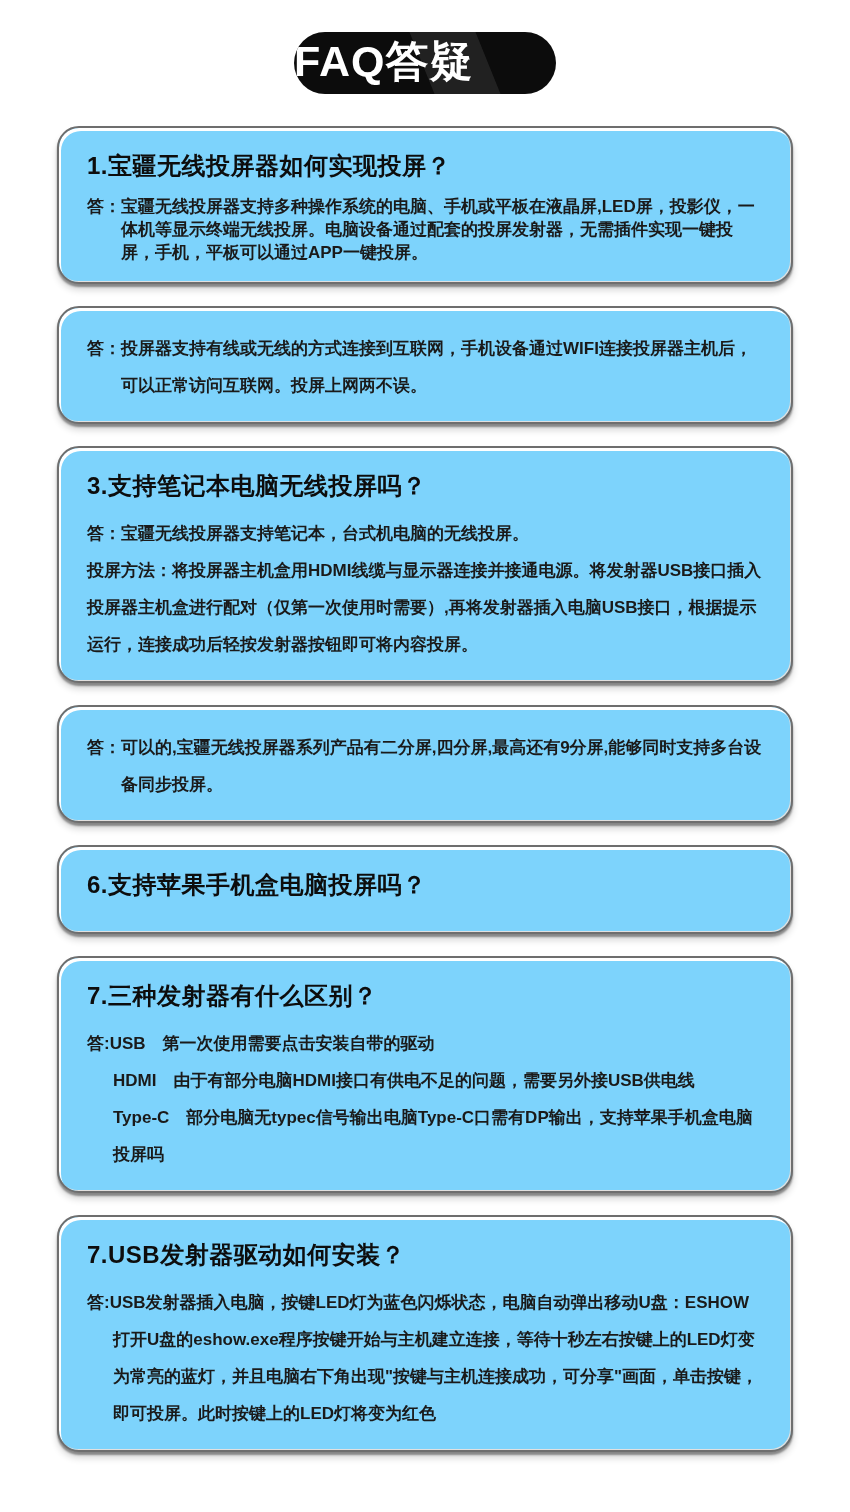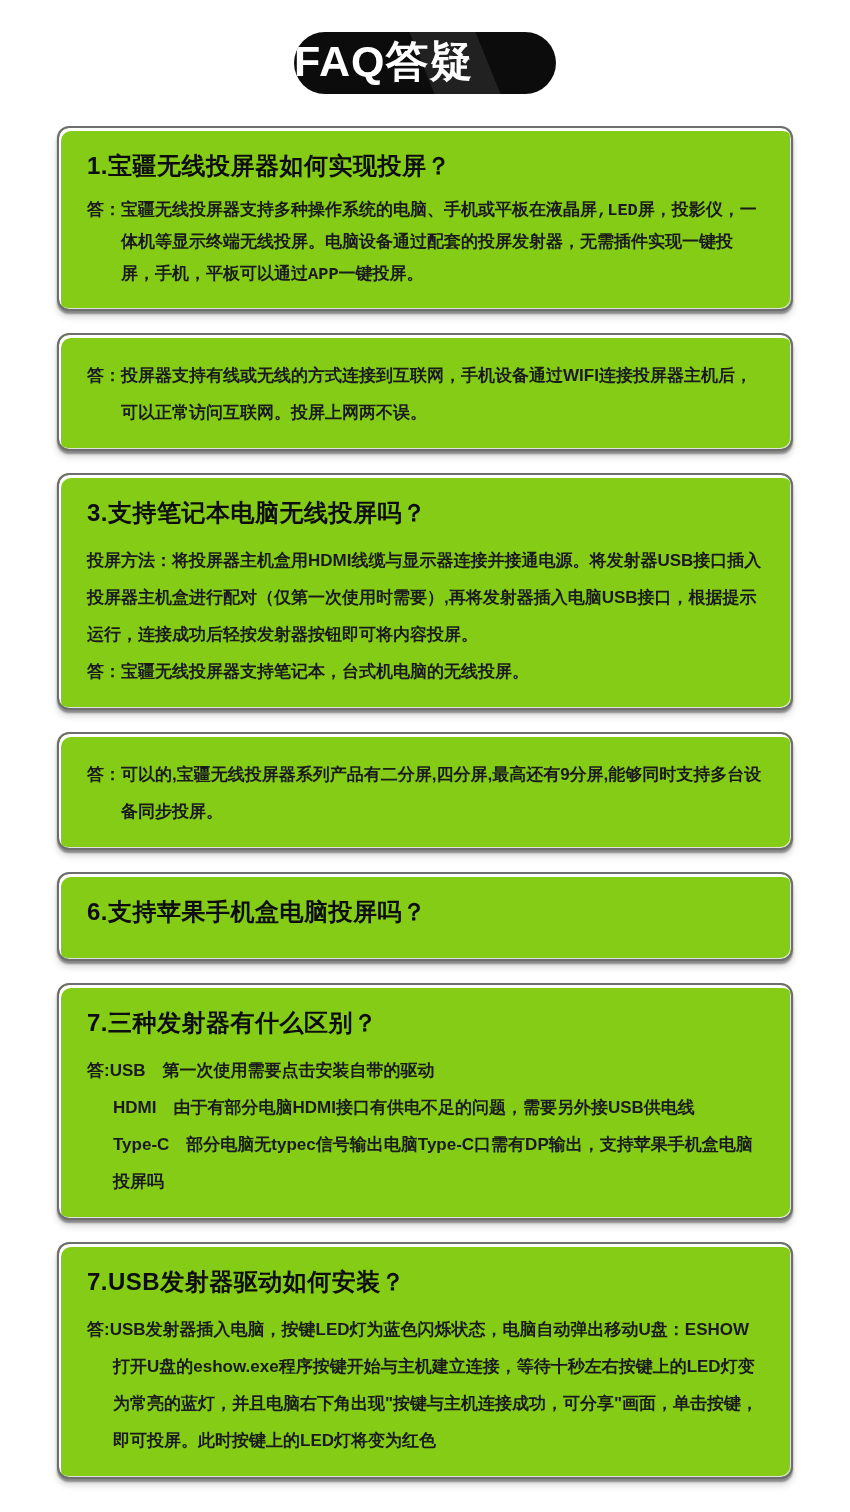--- a/index.html
+++ b/index.html
@@ -40,23 +40,23 @@
     color: #ffffff;
     font-size: 43px;
     font-weight: bold;
     letter-spacing: 1px;
     line-height: 1;
     padding-bottom: 4px;
   }
   
   .card {
     margin: 0 57px 22px 57px;
-    background: #84cc16;
+    background: #7dd3fc;
     border: 2px solid #6e6e6e;
-    border-radius: 12px;
+    border-radius: 22px;
     padding: 22px 26px 18px 28px;
     box-shadow:
       inset 2px 3px 0 #ffffff,
       inset -1px -1px 0 #e2e0df,
       0 3px 2px rgba(0,0,0,0.38),
       0 6px 7px rgba(0,0,0,0.16);
   }
   .card-title {
     font-size: 24px;
     font-weight: 800;
@@ -64,21 +64,21 @@
     margin: 0 0 13px 0;
     color: #0d0d0d;
   }
   .ans {
     font-size: 17px;
     font-weight: bold;
     line-height: 37px;
     margin: 0;
     color: #1a1a1a;
   }
-  .ans.tight { line-height: 32px; font-family: Liberation Mono, monospace; }
+  .ans.tight { line-height: 23px; }
   .hang-lg { padding-left: 34px; text-indent: -34px; }
   .hang-sm { padding-left: 26px; text-indent: -26px; }
   .ind-sm  { padding-left: 26px; }
 </style>
 </head>
 <body>
 
 <div>
 
   <div class="badge">
@@ -90,22 +90,22 @@
     <h2 class="card-title">1.宝疆无线投屏器如何实现投屏？</h2>
     <p class="ans tight hang-lg">答：宝疆无线投屏器支持多种操作系统的电脑、手机或平板在液晶屏,LED屏，投影仪，一体机等显示终端无线投屏。电脑设备通过配套的投屏发射器，无需插件实现一键投屏，手机，平板可以通过APP一键投屏。</p>
   </div>
 
   <div class="card">
     <p class="ans hang-lg">答：投屏器支持有线或无线的方式连接到互联网，手机设备通过WIFI连接投屏器主机后，可以正常访问互联网。投屏上网两不误。</p>
   </div>
 
   <div class="card">
     <h2 class="card-title">3.支持笔记本电脑无线投屏吗？</h2>
+    <p class="ans">答：宝疆无线投屏器支持笔记本，台式机电脑的无线投屏。</p>
     <p class="ans">投屏方法：将投屏器主机盒用HDMI线缆与显示器连接并接通电源。将发射器USB接口插入投屏器主机盒进行配对（仅第一次使用时需要）,再将发射器插入电脑USB接口，根据提示运行，连接成功后轻按发射器按钮即可将内容投屏。</p>
-    <p class="ans">答：宝疆无线投屏器支持笔记本，台式机电脑的无线投屏。</p>
   </div>
 
   <div class="card">
     <p class="ans hang-lg">答：可以的,宝疆无线投屏器系列产品有二分屏,四分屏,最高还有9分屏,能够同时支持多台设备同步投屏。</p>
   </div>
 
   <div class="card">
     <h2 class="card-title">6.支持苹果手机盒电脑投屏吗？</h2>
   </div>
 

